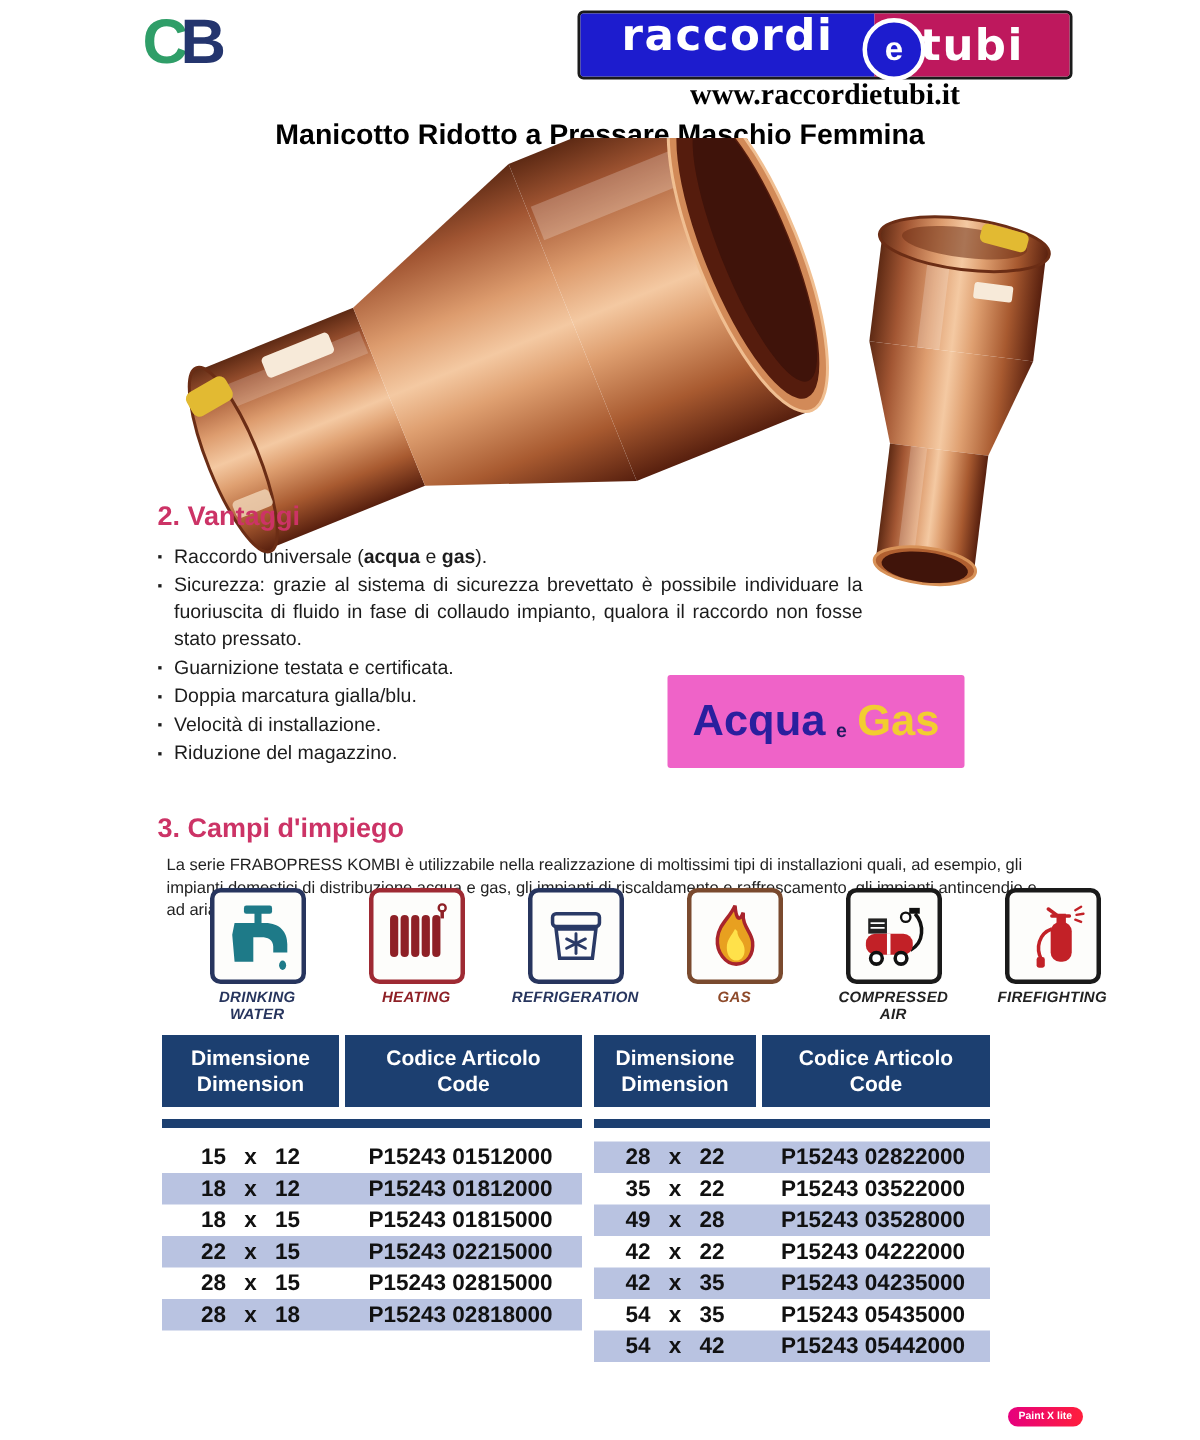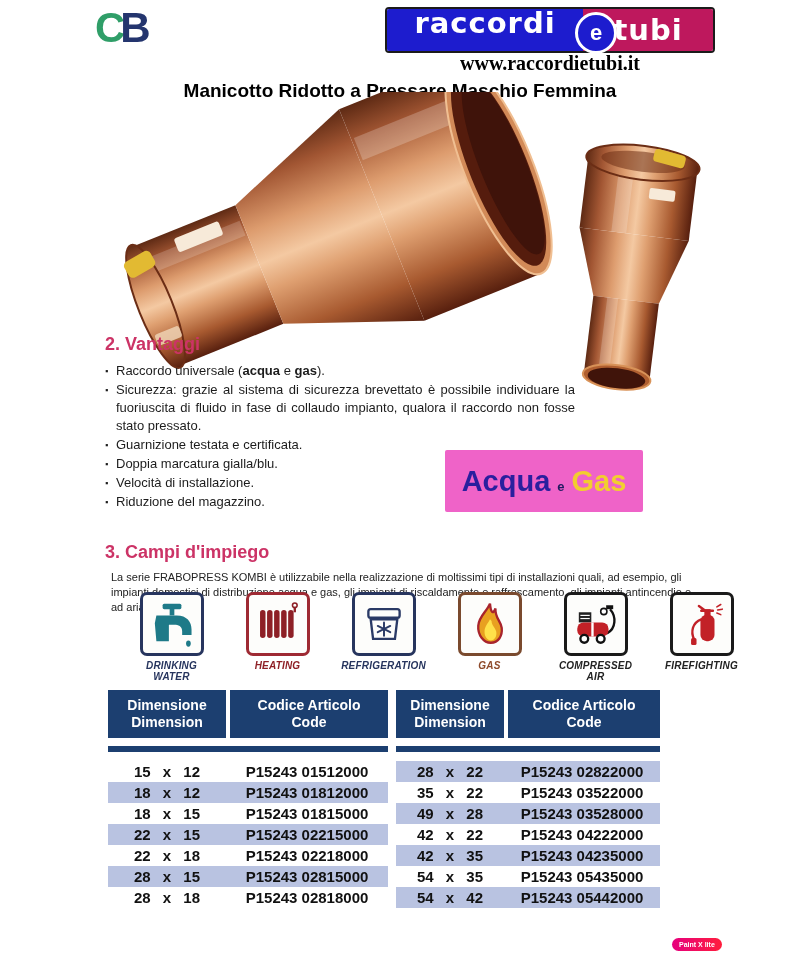--- a/index.html
+++ b/index.html
@@ -350,24 +350,20 @@
           <div class="trow">
             <span class="c-dim">18 x 15</span>
             <span class="c-code">P15243 01815000</span>
           </div>
 
           <div class="trow">
             <span class="c-dim">22 x 15</span>
             <span class="c-code">P15243 02215000</span>
           </div>
 
-          <div class="trow">
-            <span class="c-dim">22 x 18</span>
-            <span class="c-code">P15243 02218000</span>
-          </div>
 
           <div class="trow">
             <span class="c-dim">28 x 15</span>
             <span class="c-code">P15243 02815000</span>
           </div>
 
           <div class="trow">
             <span class="c-dim">28 x 18</span>
             <span class="c-code">P15243 02818000</span>
           </div>

